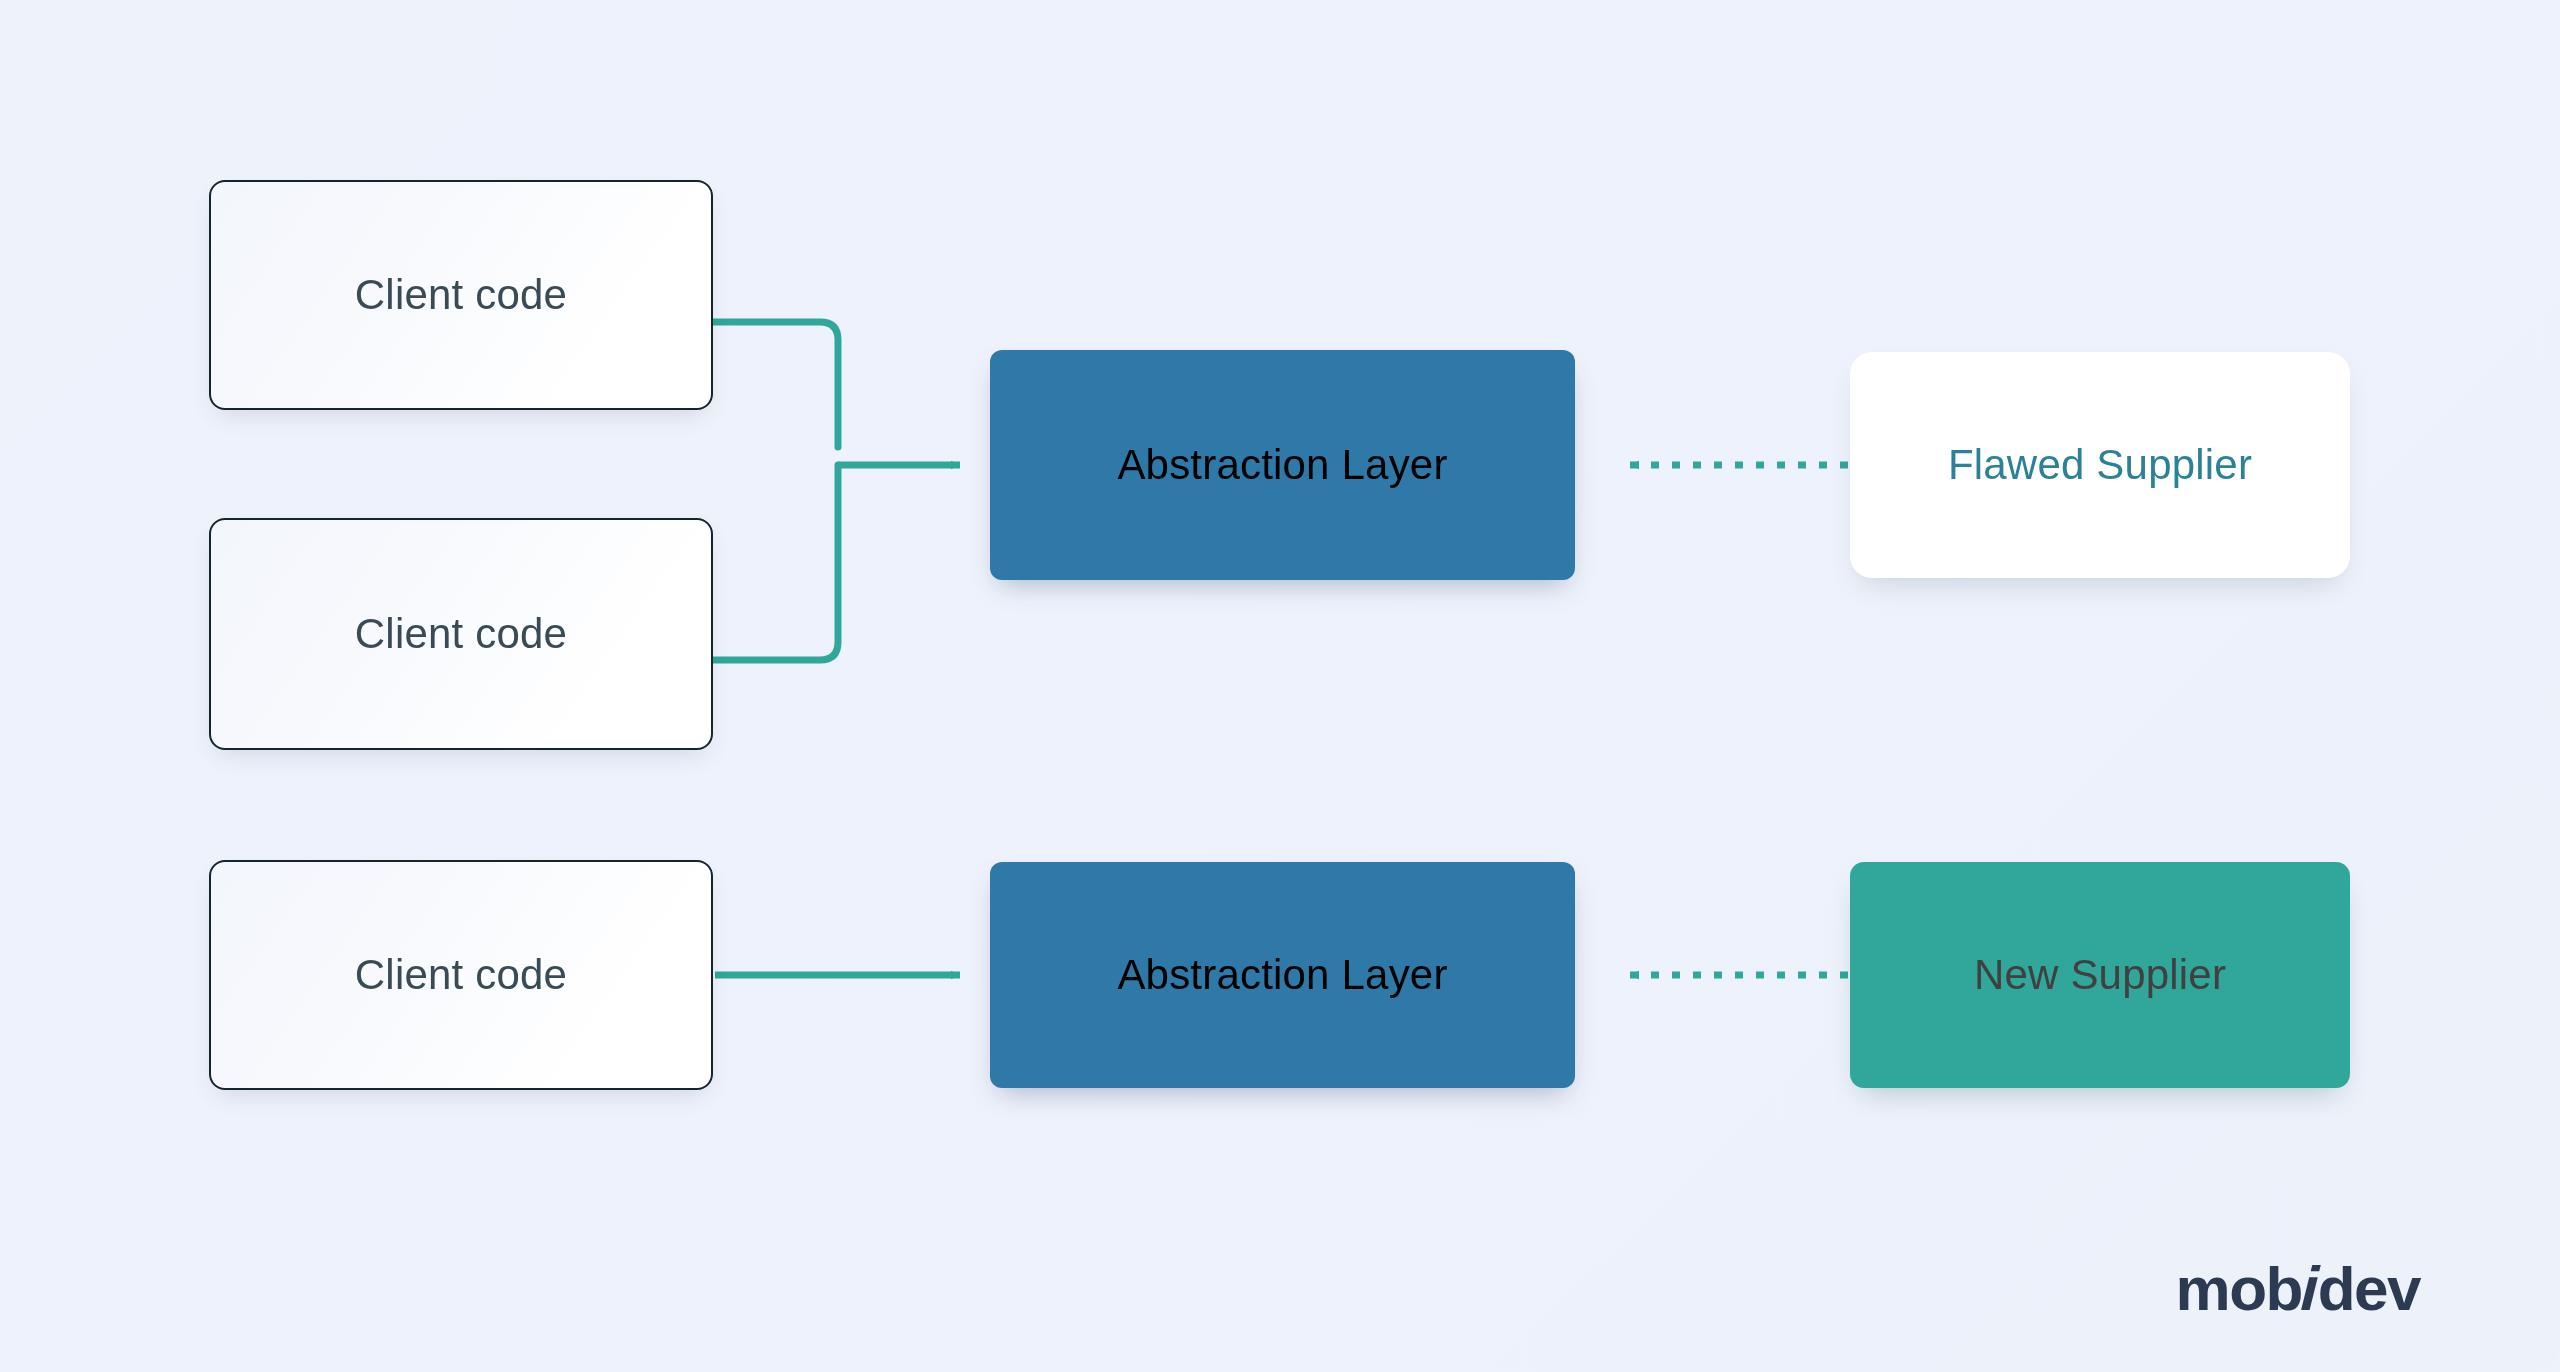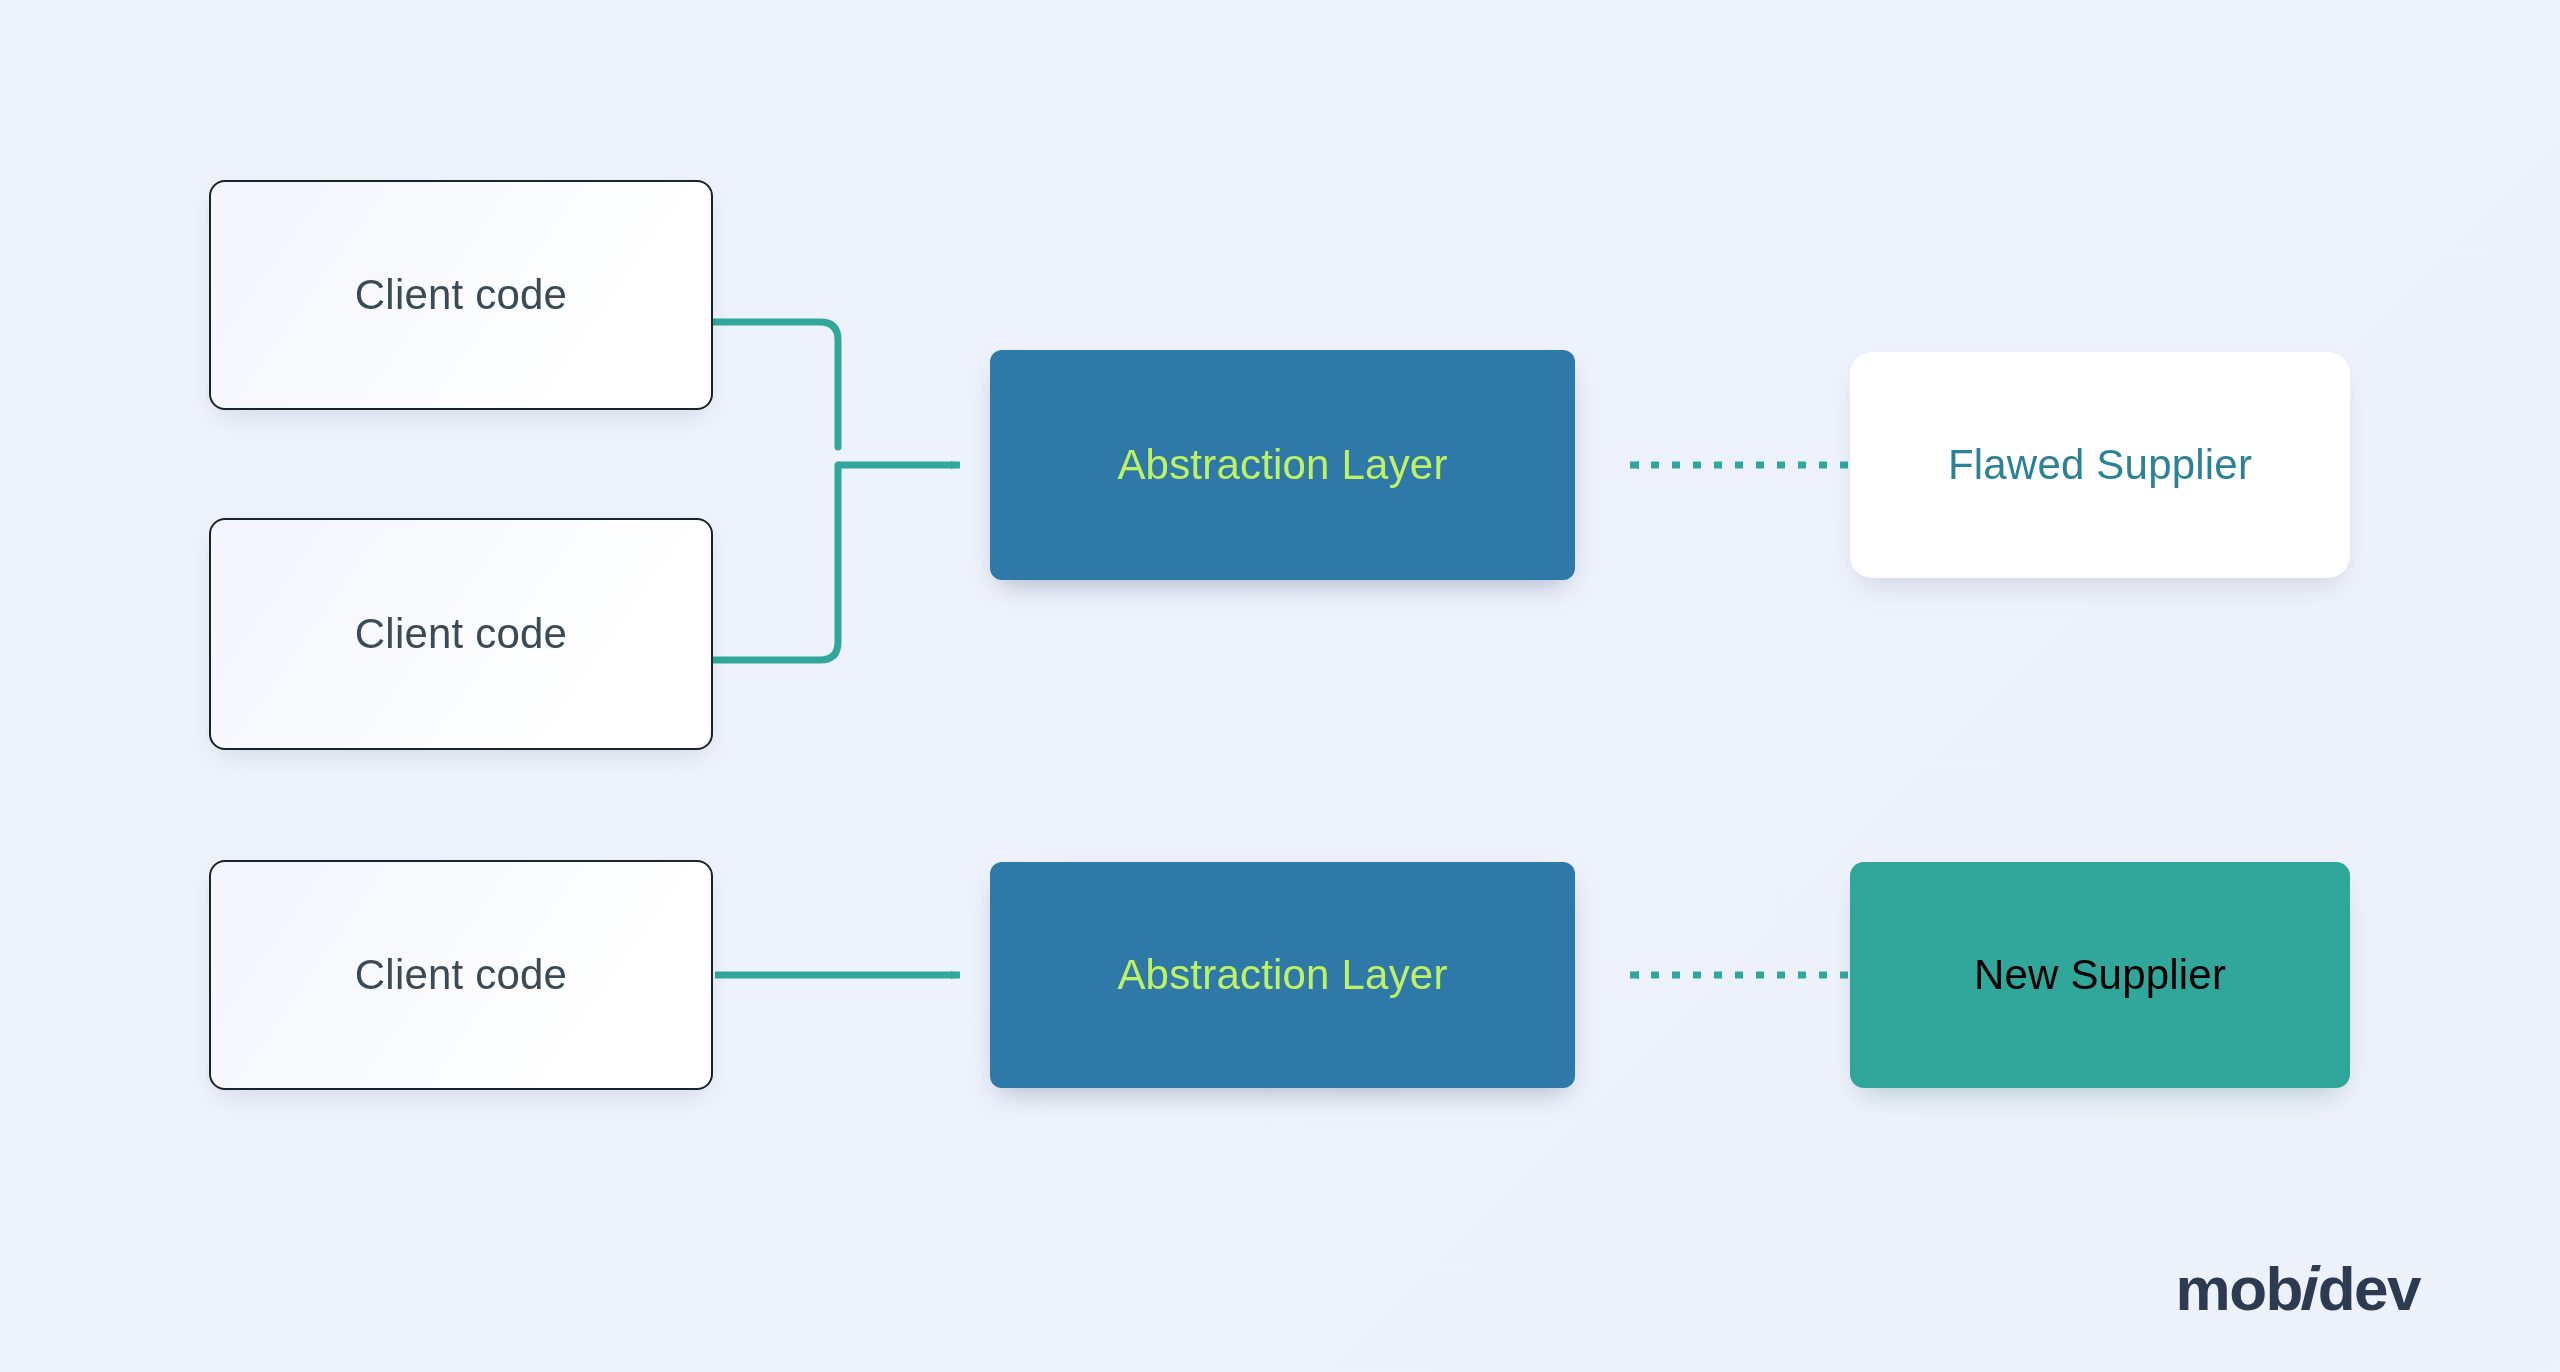--- a/index.html
+++ b/index.html
@@ -40,41 +40,41 @@
     color: #3a4b55;
     font-size: 42px;
     font-weight: 400;
     box-shadow: 0 10px 26px -8px rgba(37, 56, 88, 0.16);
   }
 
   
   .node.abstraction {
     border-radius: 12px;
     background: #2f79a8;
-    color: #bef264;
+    color: #000000;
     font-size: 42px;
     font-weight: 400;
     box-shadow: 0 12px 28px -10px rgba(24, 54, 84, 0.35);
   }
 
   
   .node.supplier-flawed {
     border-radius: 22px;
     background: #ffffff;
     color: #2b8296;
     font-size: 42px;
     font-weight: 400;
     box-shadow: 0 14px 30px -12px rgba(40, 62, 100, 0.22);
   }
 
   
   .node.supplier-new {
     border-radius: 14px;
     background: #30a79a;
-    color: #000000;
+    color: #404040;
     font-size: 42px;
     font-weight: 400;
     box-shadow: 0 14px 30px -12px rgba(23, 92, 86, 0.32);
   }
 
   
   #wires {
     position: absolute;
     left: 0;
     top: 0;

